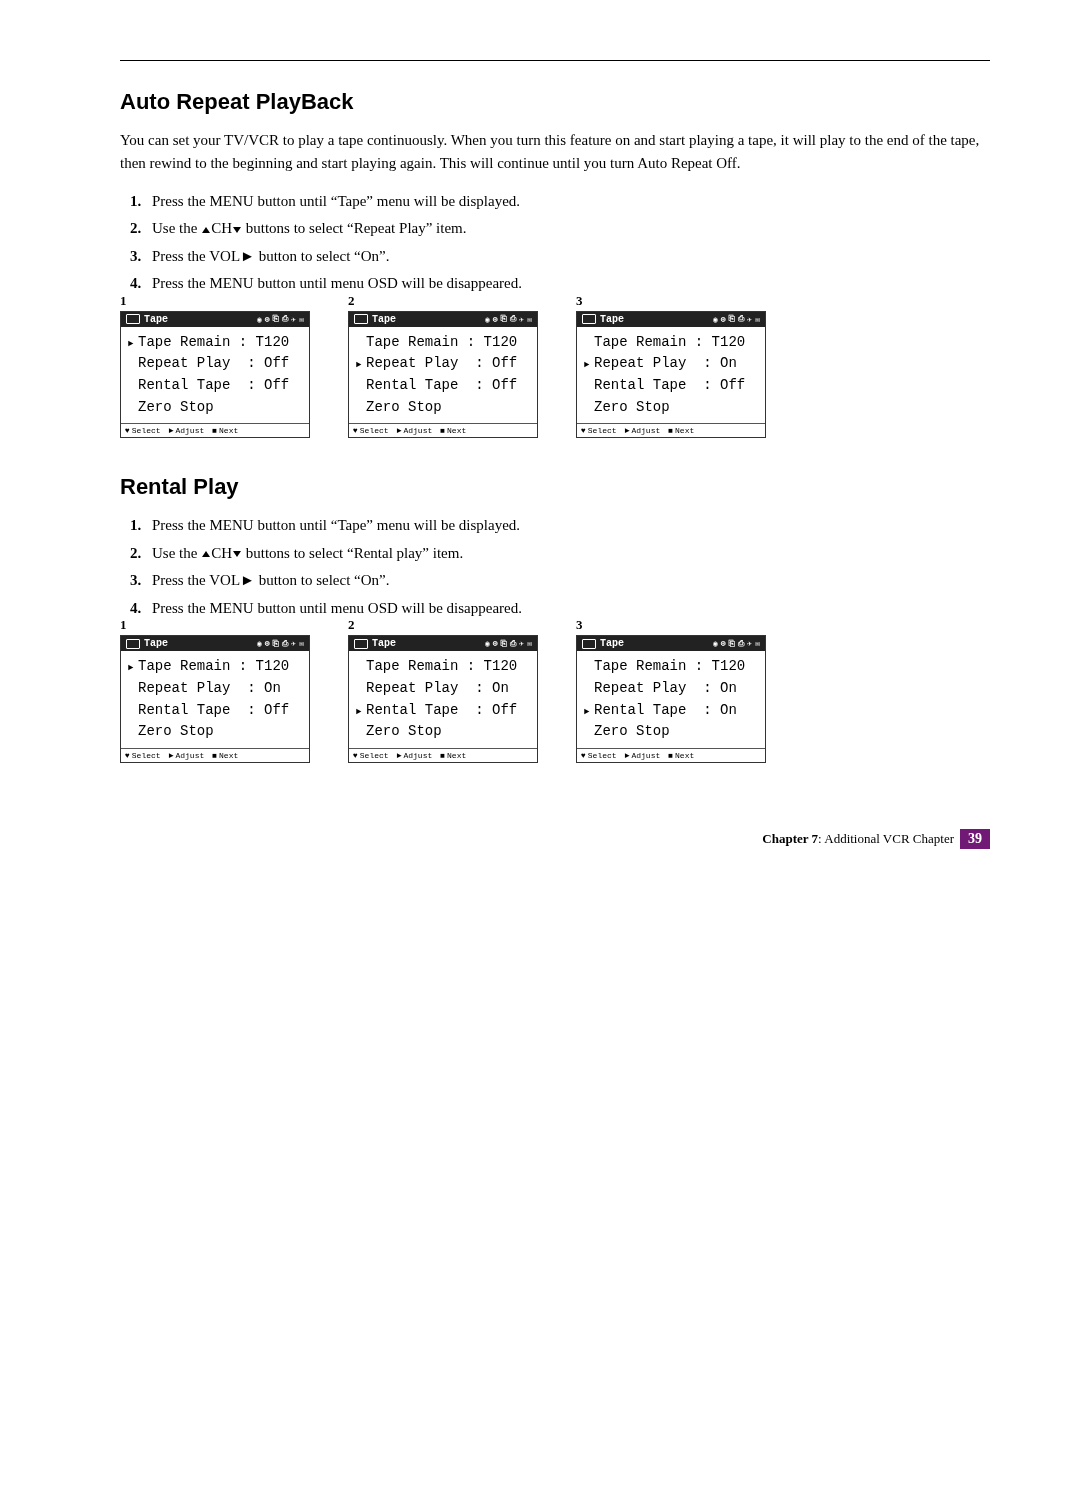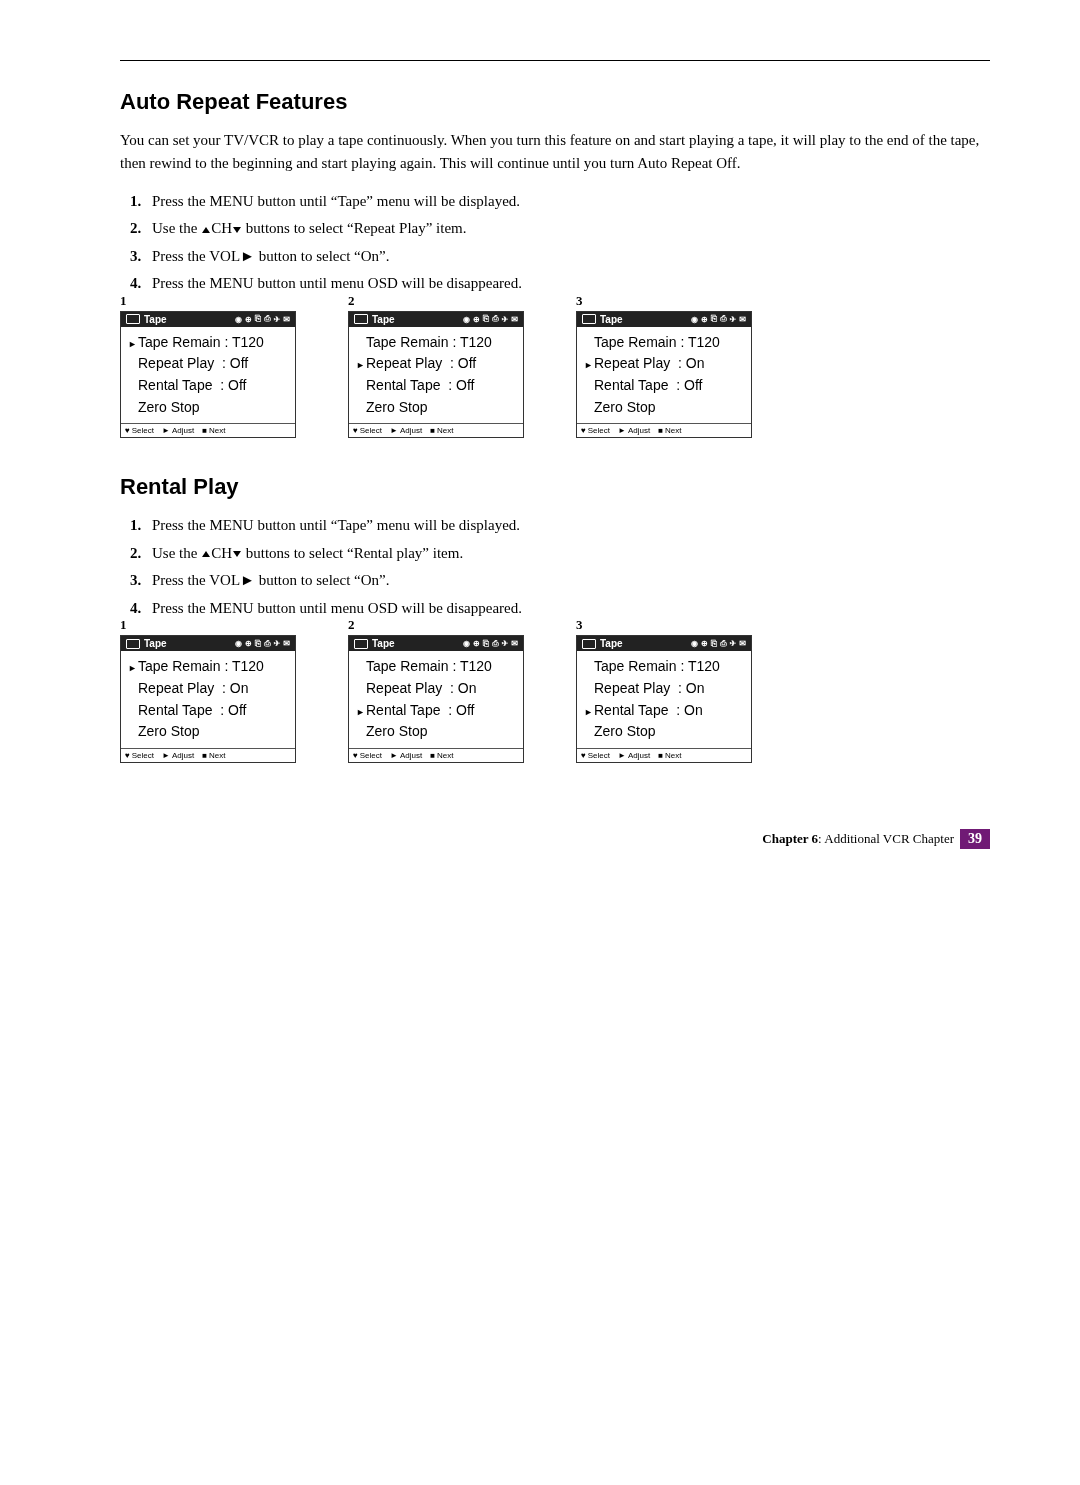--- a/index.html
+++ b/index.html
@@ -77,22 +77,22 @@
       position: absolute;
       top: -18px;
       left: 0;
       font-size: 13px;
       font-weight: bold;
     }
 
     .screen-box {
       border: 1.5px solid #333;
       background: #fff;
-      width: 176px;
-      font-family: Liberation Sans, sans-serif;
+      width: 190px;
+      font-family: Liberation Mono, monospace;
       font-size: 9.5px;
     }
 
     .screen-header {
       background: #222;
       color: #fff;
       display: flex;
       align-items: center;
       justify-content: space-between;
       padding: 2px 5px;
@@ -202,21 +202,21 @@
       margin: 0 1px;
     }
   </style>
 </head>
 <body>
 
 <div class="page-container">
   <hr class="top-divider">
 
   <div>
-    <div class="section-title">Auto Repeat Features</div>
+    <div class="section-title">Auto Repeat PlayBack</div>
     <p class="section-body">You can set your TV/VCR to play a tape continuously. When you turn this feature on and start playing a tape, it will play to the end of the tape, then rewind to the beginning and start playing again. This will continue until you turn Auto Repeat Off.</p>
 
     <ol class="steps-list">
       <li>
         <span class="step-num">1.</span>
         <span class="step-text">Press the MENU button until “Tape” menu will be displayed.</span>
       </li>
       <li>
         <span class="step-num">2.</span>
         <span class="step-text">Use the <span class="triangle-up"></span>CH<span class="triangle-down"></span> buttons to select “Repeat Play” item.</span>
@@ -514,17 +514,17 @@
             <span class="footer-item"><span>►</span> Adjust</span>
             <span class="footer-item"><span>■</span> Next</span>
           </div>
         </div>
       </div>
     </div>
   </div>
 
   <div class="bottom-footer">
     <span>
-      <span class="chapter-bold">Chapter 6</span><span>: Additional VCR Chapter</span>
+      <span class="chapter-bold">Chapter 7</span><span>: Additional VCR Chapter</span>
     </span>
     <span class="page-num-box">39</span>
   </div>
 </div>
 
 </body></html>

